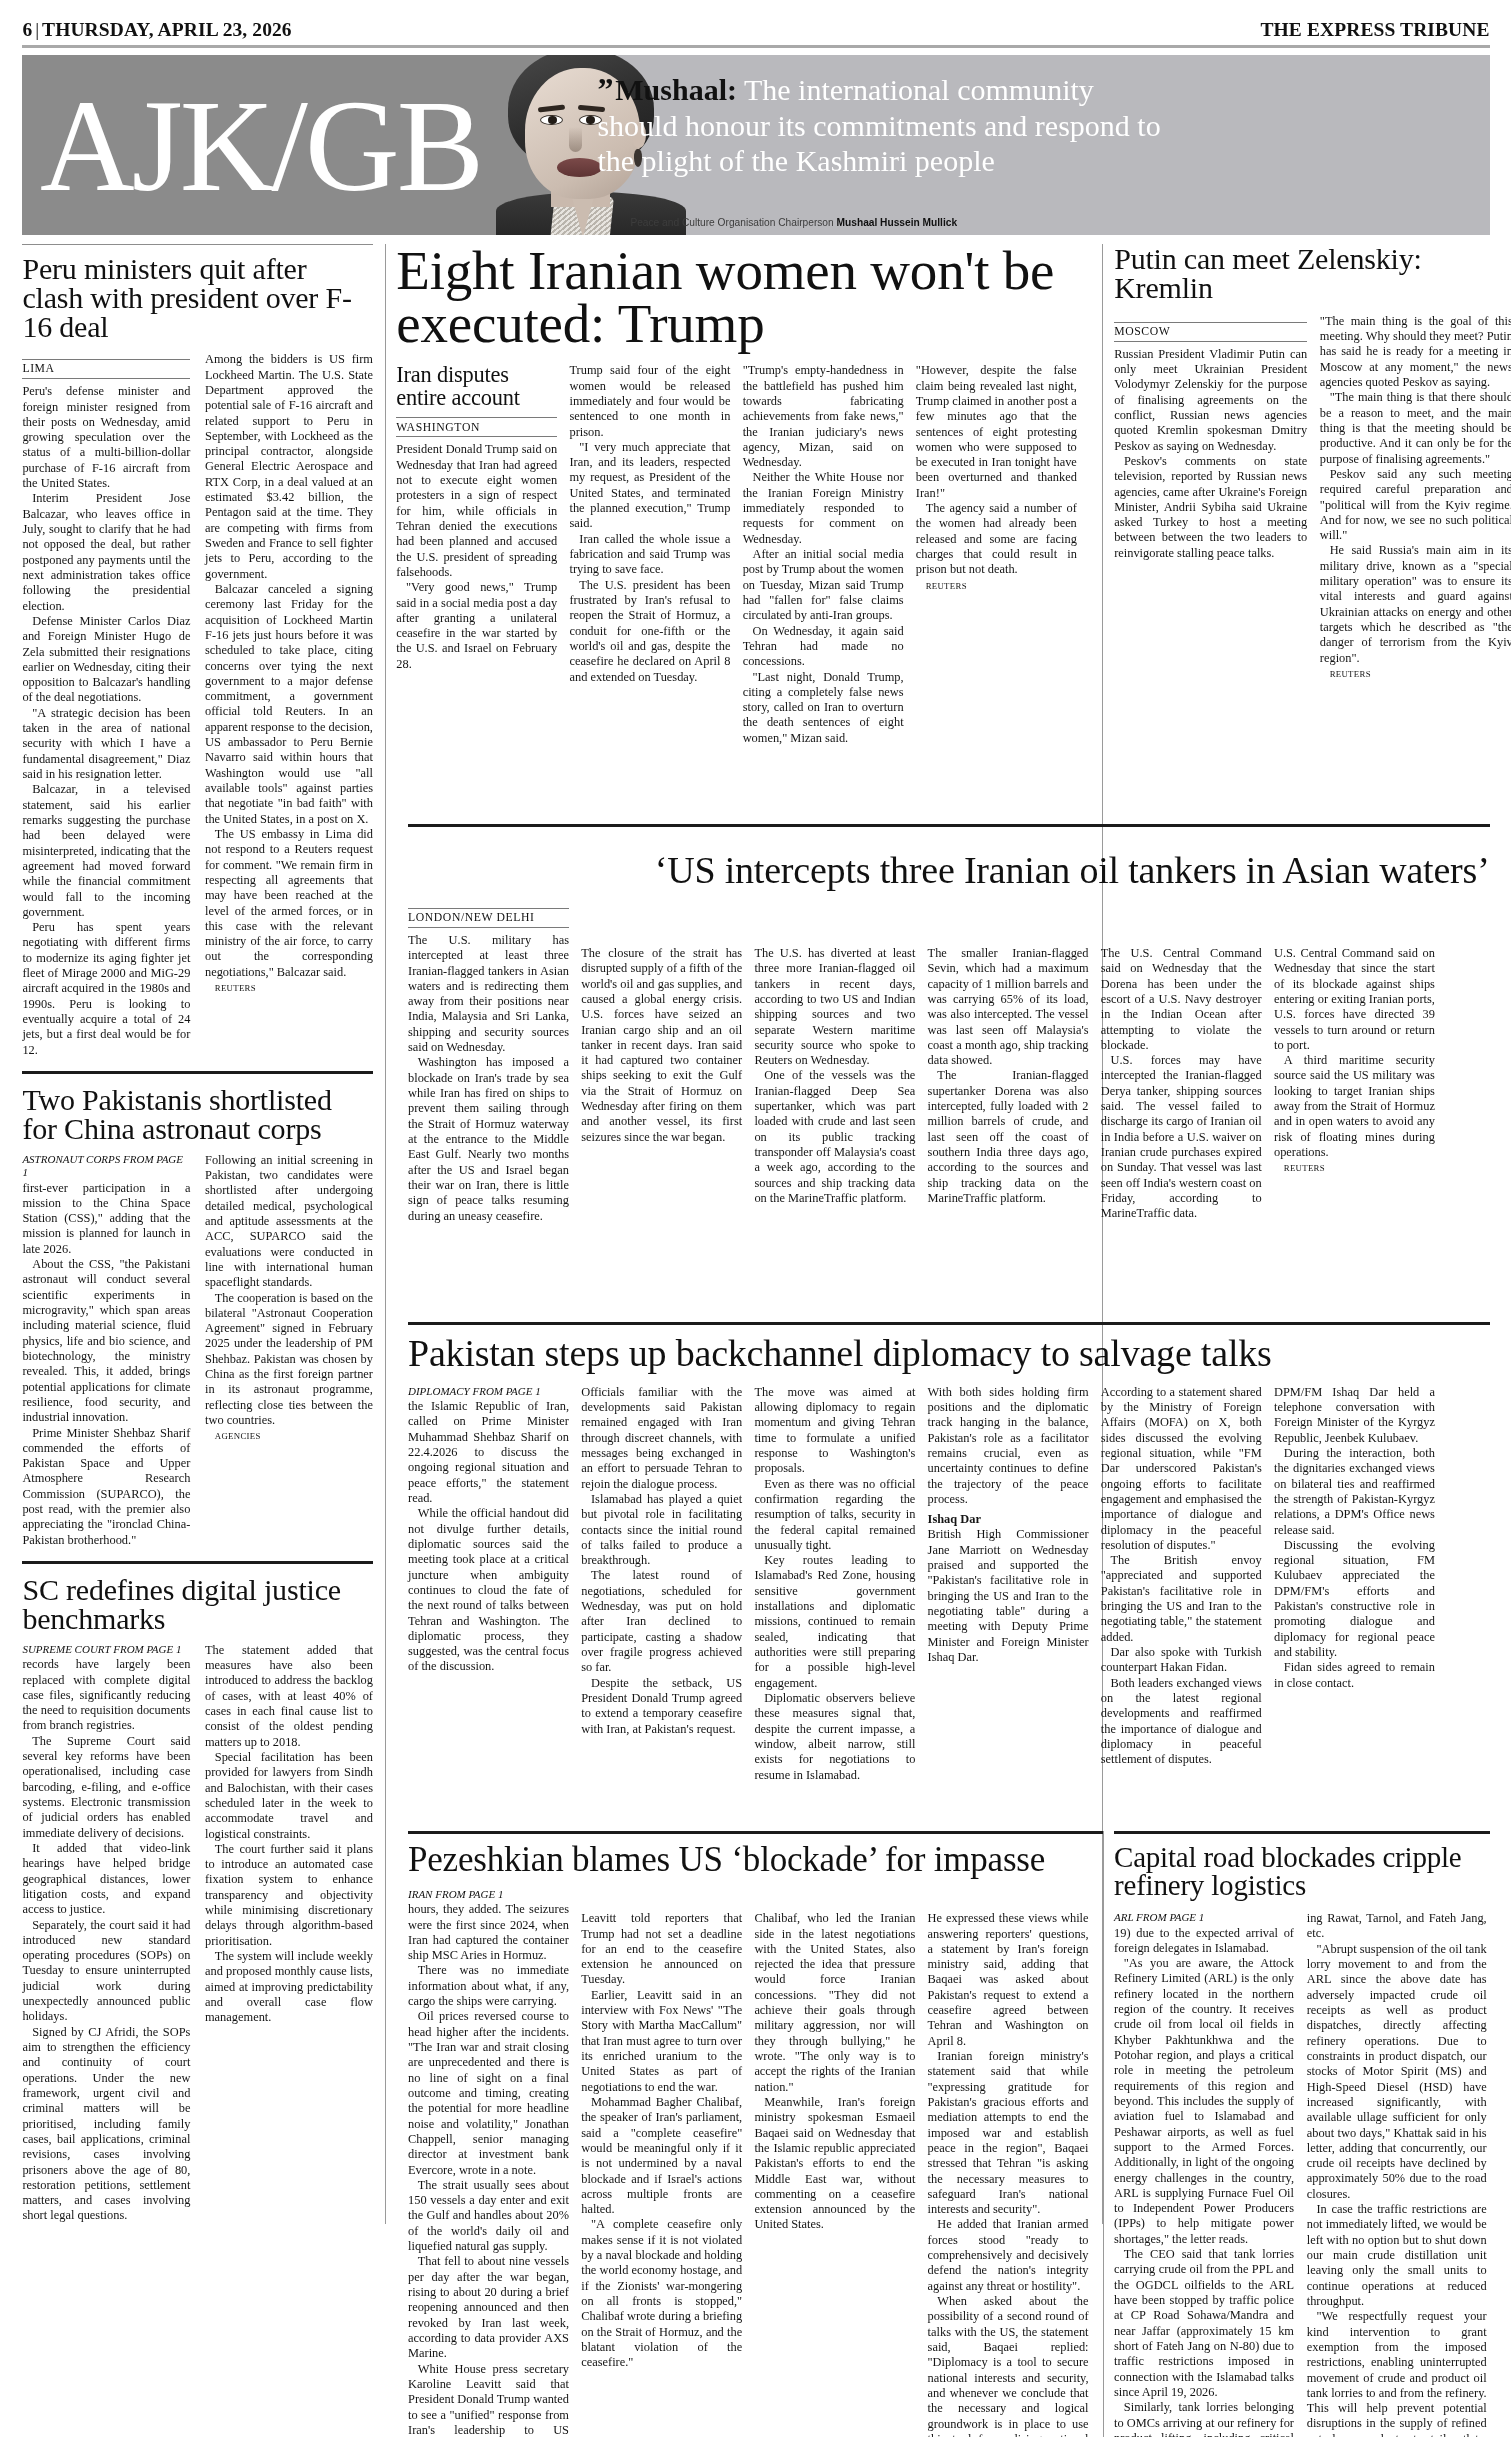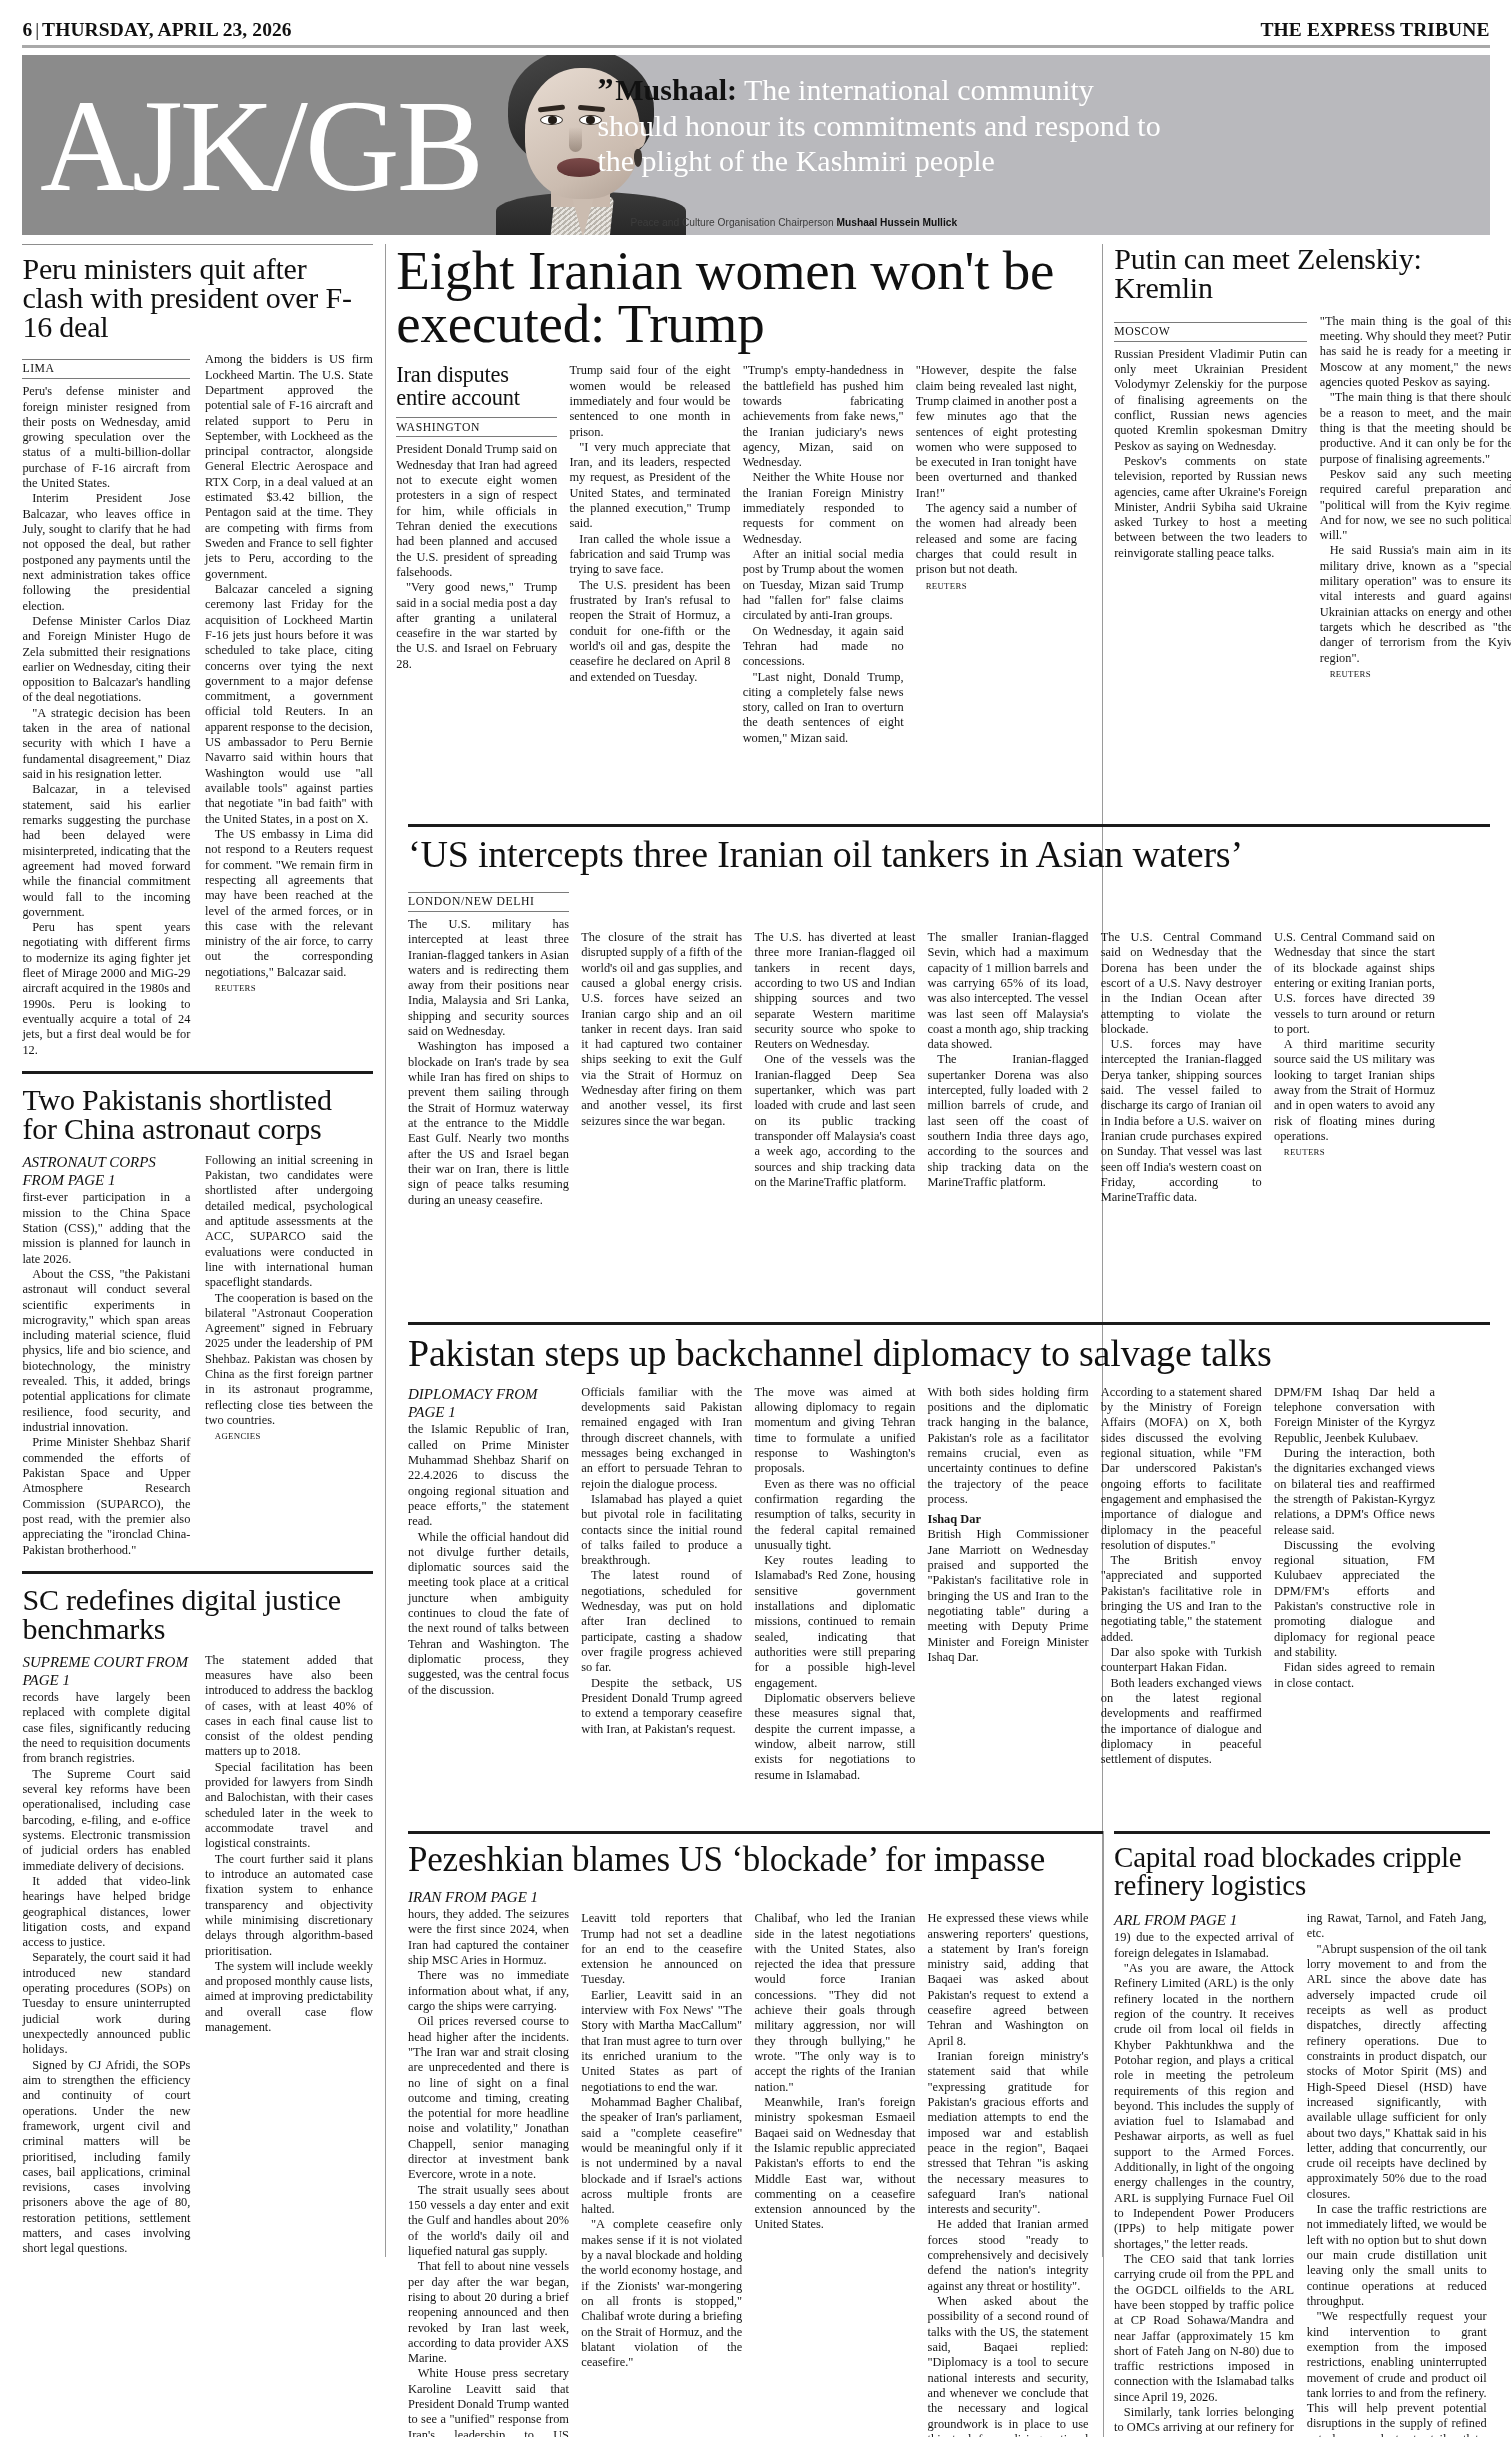--- a/index.html
+++ b/index.html
@@ -89,21 +89,21 @@
   .hl-wide{font-size:38px;}
 
   .dateline-box{margin:7.8px 0 4.9px 0;}
   .dateline-box .t{border-top:1px solid #7a7a7a;}
   .dateline-box .b{border-bottom:1px solid #7a7a7a;}
   .dateline{
     font-family:"Liberation Serif",serif;font-size:11.7px;letter-spacing:0.6px;
     padding:2.4px 0 2.9px 0;color:#111;
   }
   .fromline{
-    font-family:"Liberation Serif",serif;font-style:italic;font-size:15px;line-height:1.22;color:#111;margin-bottom:1px;
+    font-family:"Liberation Serif",serif;font-style:italic;font-size:11px;line-height:1.22;color:#111;margin-bottom:1px;
   }
 
   p.bt{
     margin:0;font-family:"Liberation Serif",serif;font-size:12.4px;line-height:1.235;
     text-align:justify;text-justify:inter-word;hyphens:auto;color:#141414;
   }
   p.bt+p.bt{text-indent:9.8px;}
   .agency{font-size:8.8px;letter-spacing:0.3px;}
 
   
@@ -310,21 +310,21 @@
             <p class="bt"><span class="agency">REUTERS</span></p>
           </div>
         </div>
       </div>
     </div>
 
   </div>
 
   <div style="position:absolute;left:408px;right:22.4px;top:824px;">
     <div class="rule-thick"></div>
-    <h1 class="hl hl-wide" style="margin-top:9px;">‘US intercepts three Iranian oil tankers in Asian waters’</h1>
+    <h1 class="hl hl-wide" style="margin-top:25px;text-align:right;">‘US intercepts three Iranian oil tankers in Asian waters’</h1>
     <div style="display:flex;margin-top:10.7px;">
       <div style="width:161px;flex:none;">
         <div class="dateline-box">
           <div class="t"></div>
           <div class="dateline">LONDON/NEW DELHI</div>
           <div class="b"></div>
         </div>
         <p class="bt">The U.S. military has intercepted at least three Iranian-flagged tankers in Asian waters and is redirecting them away from their positions near India, Malaysia and Sri Lanka, shipping and security sources said on Wednesday.</p>
         <p class="bt">Washington has imposed a blockade on Iran's trade by sea while Iran has fired on ships to prevent them sailing through the Strait of Hormuz waterway at the entrance to the Middle East Gulf. Nearly two months after the US and Israel began their war on Iran, there is little sign of peace talks resuming during an uneasy ceasefire.</p>
       </div>

